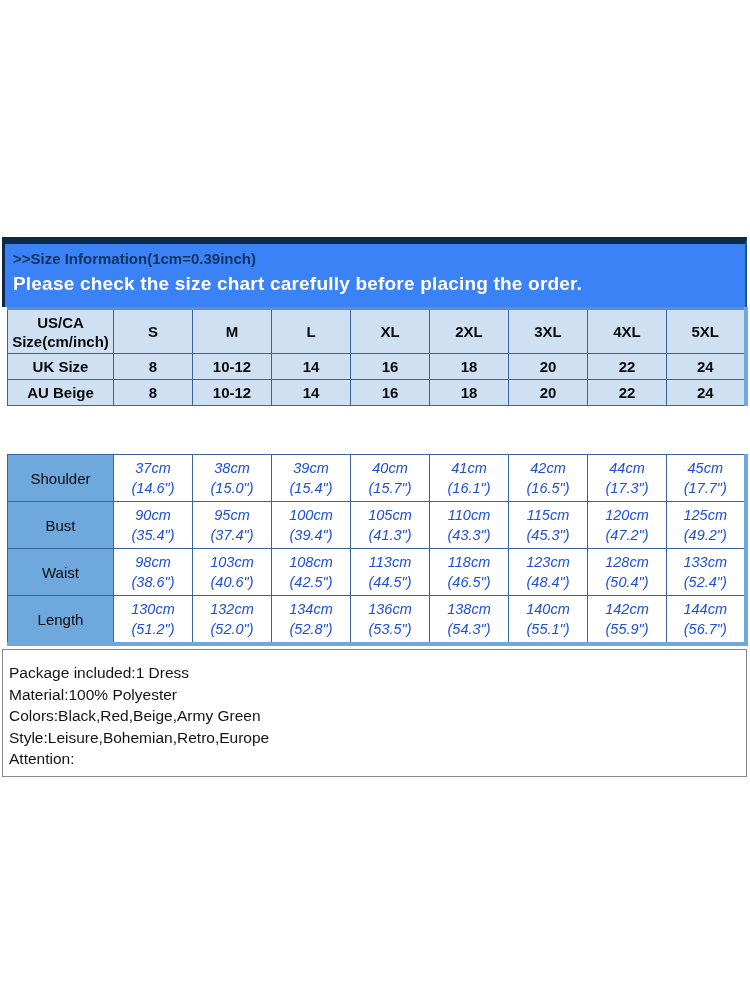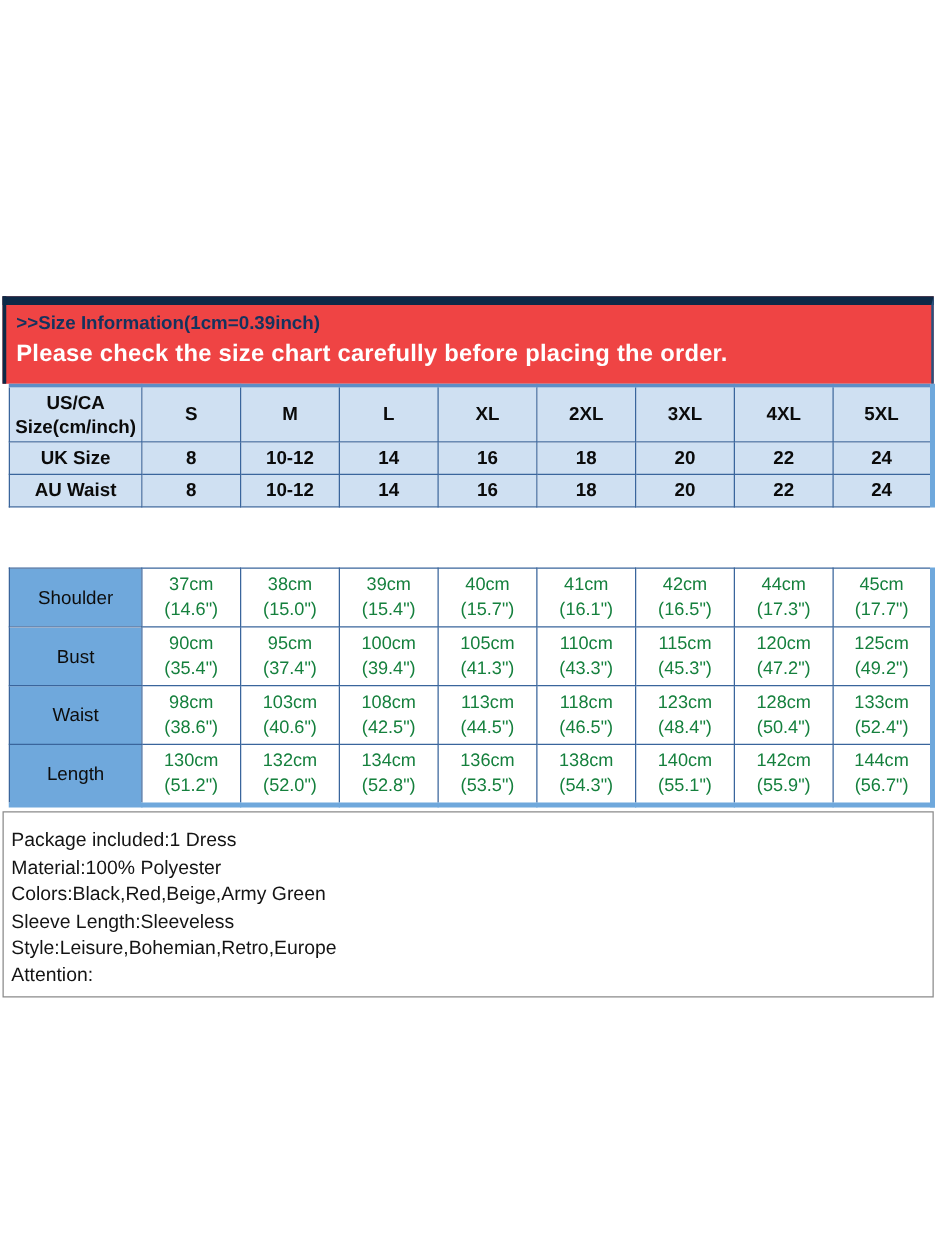--- a/index.html
+++ b/index.html
@@ -6,21 +6,21 @@
   body {
     width:750px; height:1000px; background:#ffffff; overflow:hidden;
     font-family:"Liberation Sans","DejaVu Sans",sans-serif;
     -webkit-font-smoothing:antialiased;
   }
   .page { padding-top:237px; }
 
   
   .banner {
     margin:0 3px 0 2px;
-    background:#ef4444;
+    background:#3b82f6;
     border-top:7px solid #0d2947;
     border-left:3px solid #0d2947;
     border-right:2px solid #28517e;
     padding:4px 6px 8px 8px;
   }
   .banner-title { color:#14335e; font-weight:bold; font-size:15px; line-height:21px; }
   .banner-sub   { color:#ffffff; font-weight:bold; font-size:19px; line-height:30px; letter-spacing:0.2px; }
 
   
   table.tbl {
@@ -38,21 +38,21 @@
   #head-table th { background:#cfe0f2; color:#0b0b0b; font-weight:bold; }
   tr.h-row1 th { height:43px; font-size:15px; }
   .corner div { line-height:19px; }
   tr.h-row2 th { height:25px; font-size:15px;margin-top:13px; }
 
   .tbl-gap { height:5px; }
 
   #body-table { border-right:4px solid #6fa8dc; border-bottom:4px solid #6fa8dc;margin-top:43px; }
   tr.m-row td { height:46px; }
   td.m-label { background:#6fa8dc; color:#0d0d0d; font-size:15px; }
-  td.m-cell  { background:#ffffff; color:#15803d; font-size:14.5px; }
+  td.m-cell  { background:#ffffff; color:#1d4ed8; font-size:14.5px;font-style:italic; }
   td.m-cell div { line-height:20px; }
 
   
   .notes {
     margin:3px 3px 0 2px;
     border:1px solid #8a8a8a;
     padding:12px 5px 6px 6px;
     color:#141414; font-size:15.5px; line-height:21.5px;
   }
   .notes p { margin:0; }
@@ -99,21 +99,21 @@
           <th>8</th>
           <th>10-12</th>
           <th>14</th>
           <th>16</th>
           <th>18</th>
           <th>20</th>
           <th>22</th>
           <th>24</th>
         </tr>
         <tr class="h-row2">
-          <th>AU Waist</th>
+          <th>AU Beige</th>
           <th>8</th>
           <th>10-12</th>
           <th>14</th>
           <th>16</th>
           <th>18</th>
           <th>20</th>
           <th>22</th>
           <th>24</th>
         </tr>
       </tbody>
@@ -274,18 +274,17 @@
             <div>(56.7")</div>
           </td>
         </tr>
       </tbody>
   </table>
 
   <div class="notes" id="notes">
       <p>Package included:1 Dress</p>
       <p>Material:100% Polyester</p>
       <p>Colors:Black,Red,Beige,Army Green</p>
-      <p>Sleeve Length:Sleeveless</p>
       <p>Style:Leisure,Bohemian,Retro,Europe</p>
       <p>Attention:</p>
     </div>
 
 </div>
 
 </body></html>

